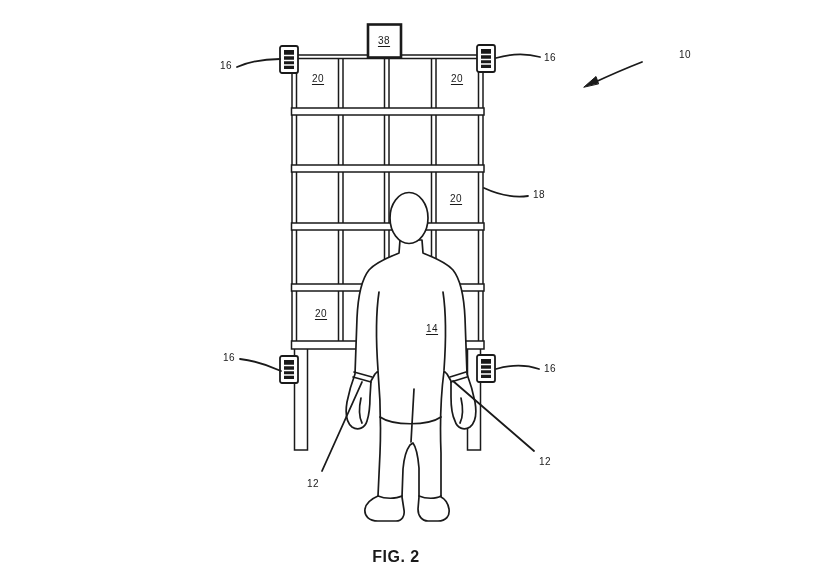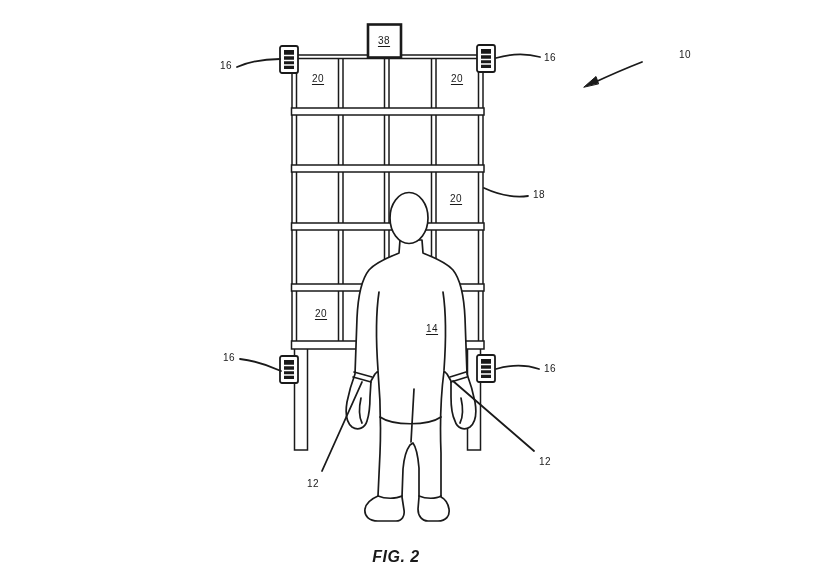--- a/index.html
+++ b/index.html
@@ -15,21 +15,21 @@
     font-size:10px; line-height:1; white-space:nowrap; color:var(--line);
     letter-spacing:0.5px;
   }
   .ref-label.underlined {
     text-decoration:underline;
     text-underline-offset:2px;
     text-decoration-thickness:1.3px;
   }
   .fig-caption {
     position:absolute; transform:translate(-50%,-50%);
-    font-size:16px; font-weight:bold; letter-spacing:0.5px; color:var(--line);font-style:italic;
+    font-size:16px; font-weight:bold; letter-spacing:0.5px; color:var(--line);
   }
 </style>
 </head>
 <body>
 
 <div id="figure-canvas">
 
   <svg id="drawing-svg" width="818" height="587" viewBox="0 0 818 587" fill="none" stroke="currentColor" stroke-width="1.5">
 
     <g>

